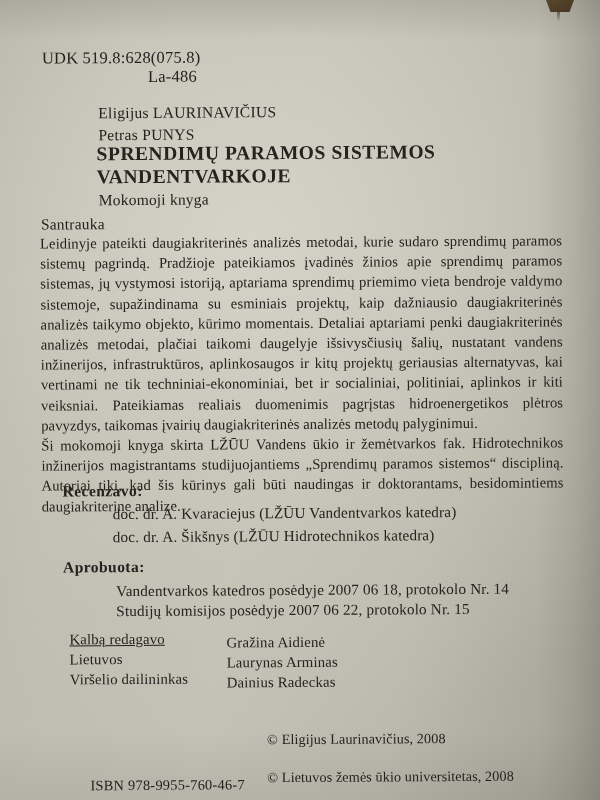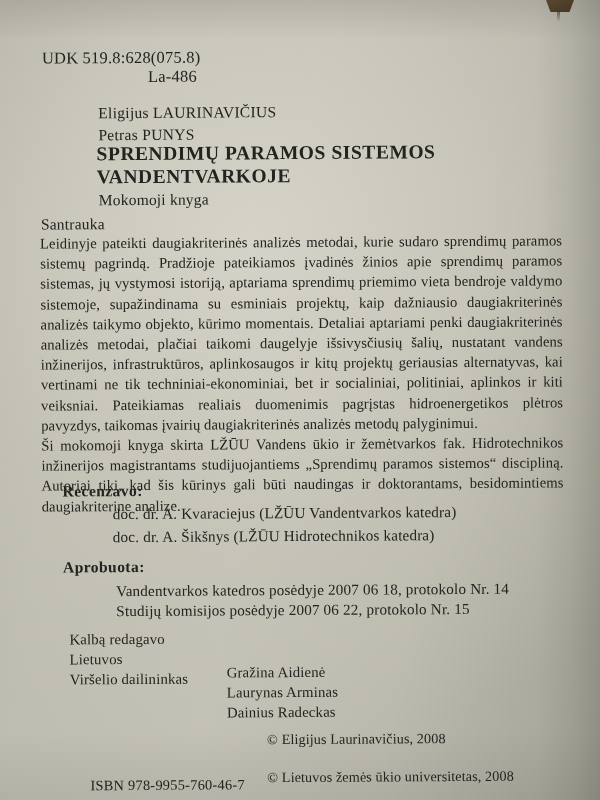--- a/index.html
+++ b/index.html
@@ -115,22 +115,22 @@
     left: 112px;
     font-size: 15.2px;
     letter-spacing: 0.15px;
   }
   .rec-l1 { top: 504px; }
   .rec-l2 { top: 527px; }
   .apr-l1 { left: 115px; top: 581px; }
   .apr-l2 { left: 115px; top: 601px; }
 
   .credit-left  { left: 68px;  font-size: 14.8px; letter-spacing: 0.15px; }
-  .credit-right { left: 225px; font-size: 14.8px; letter-spacing: 0.15px; margin-top: 30px; }
-  .cr1 { top: 630px; }
+  .credit-right { left: 225px; font-size: 14.8px; letter-spacing: 0.15px; }
+  .cr1 { top: 630px; text-decoration: underline; }
   .cr2 { top: 650px; }
   .cr3 { top: 670px; }
   .cv1 { top: 634px; }
   .cv2 { top: 654px; }
   .cv3 { top: 674px; }
 
   .isbn { left: 88px; top: 776px; font-size: 14.4px; letter-spacing: 0.25px; }
 
   .copy { left: 265px; font-size: 14.2px; letter-spacing: 0.1px; }
   .cp1 { top: 731px; }

